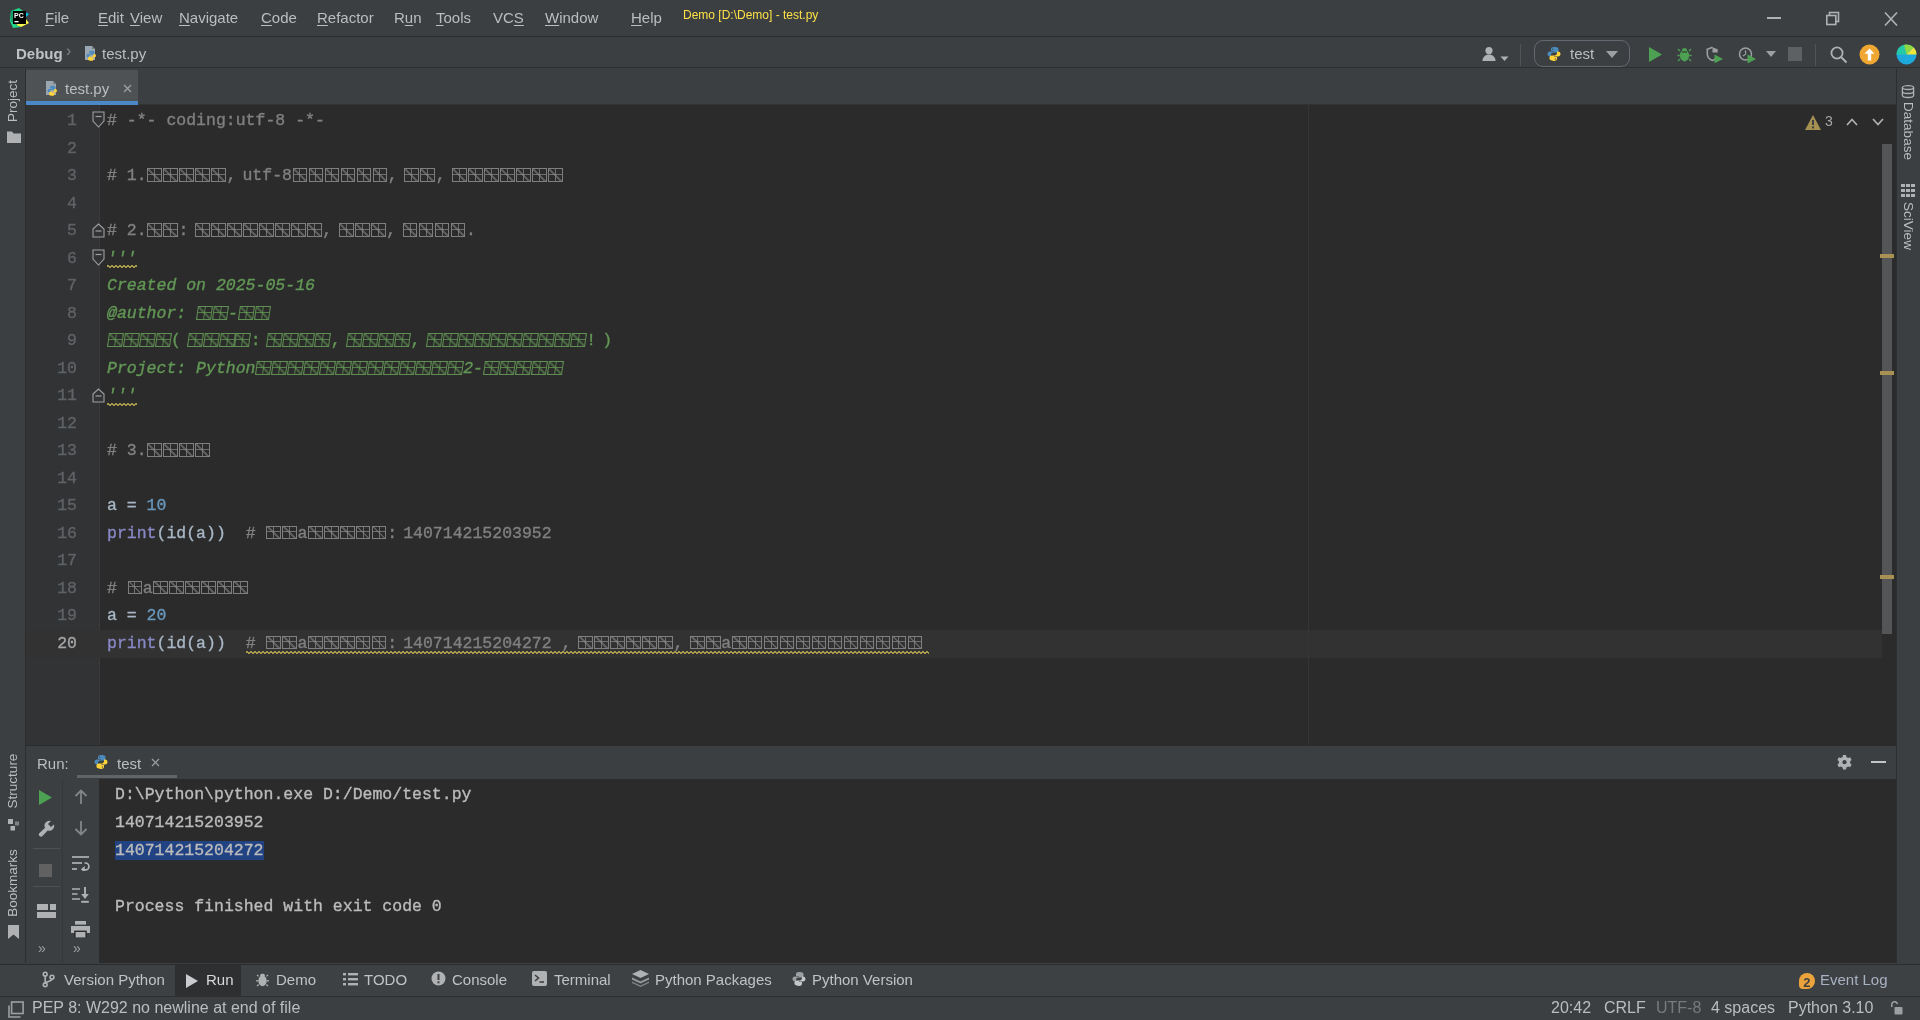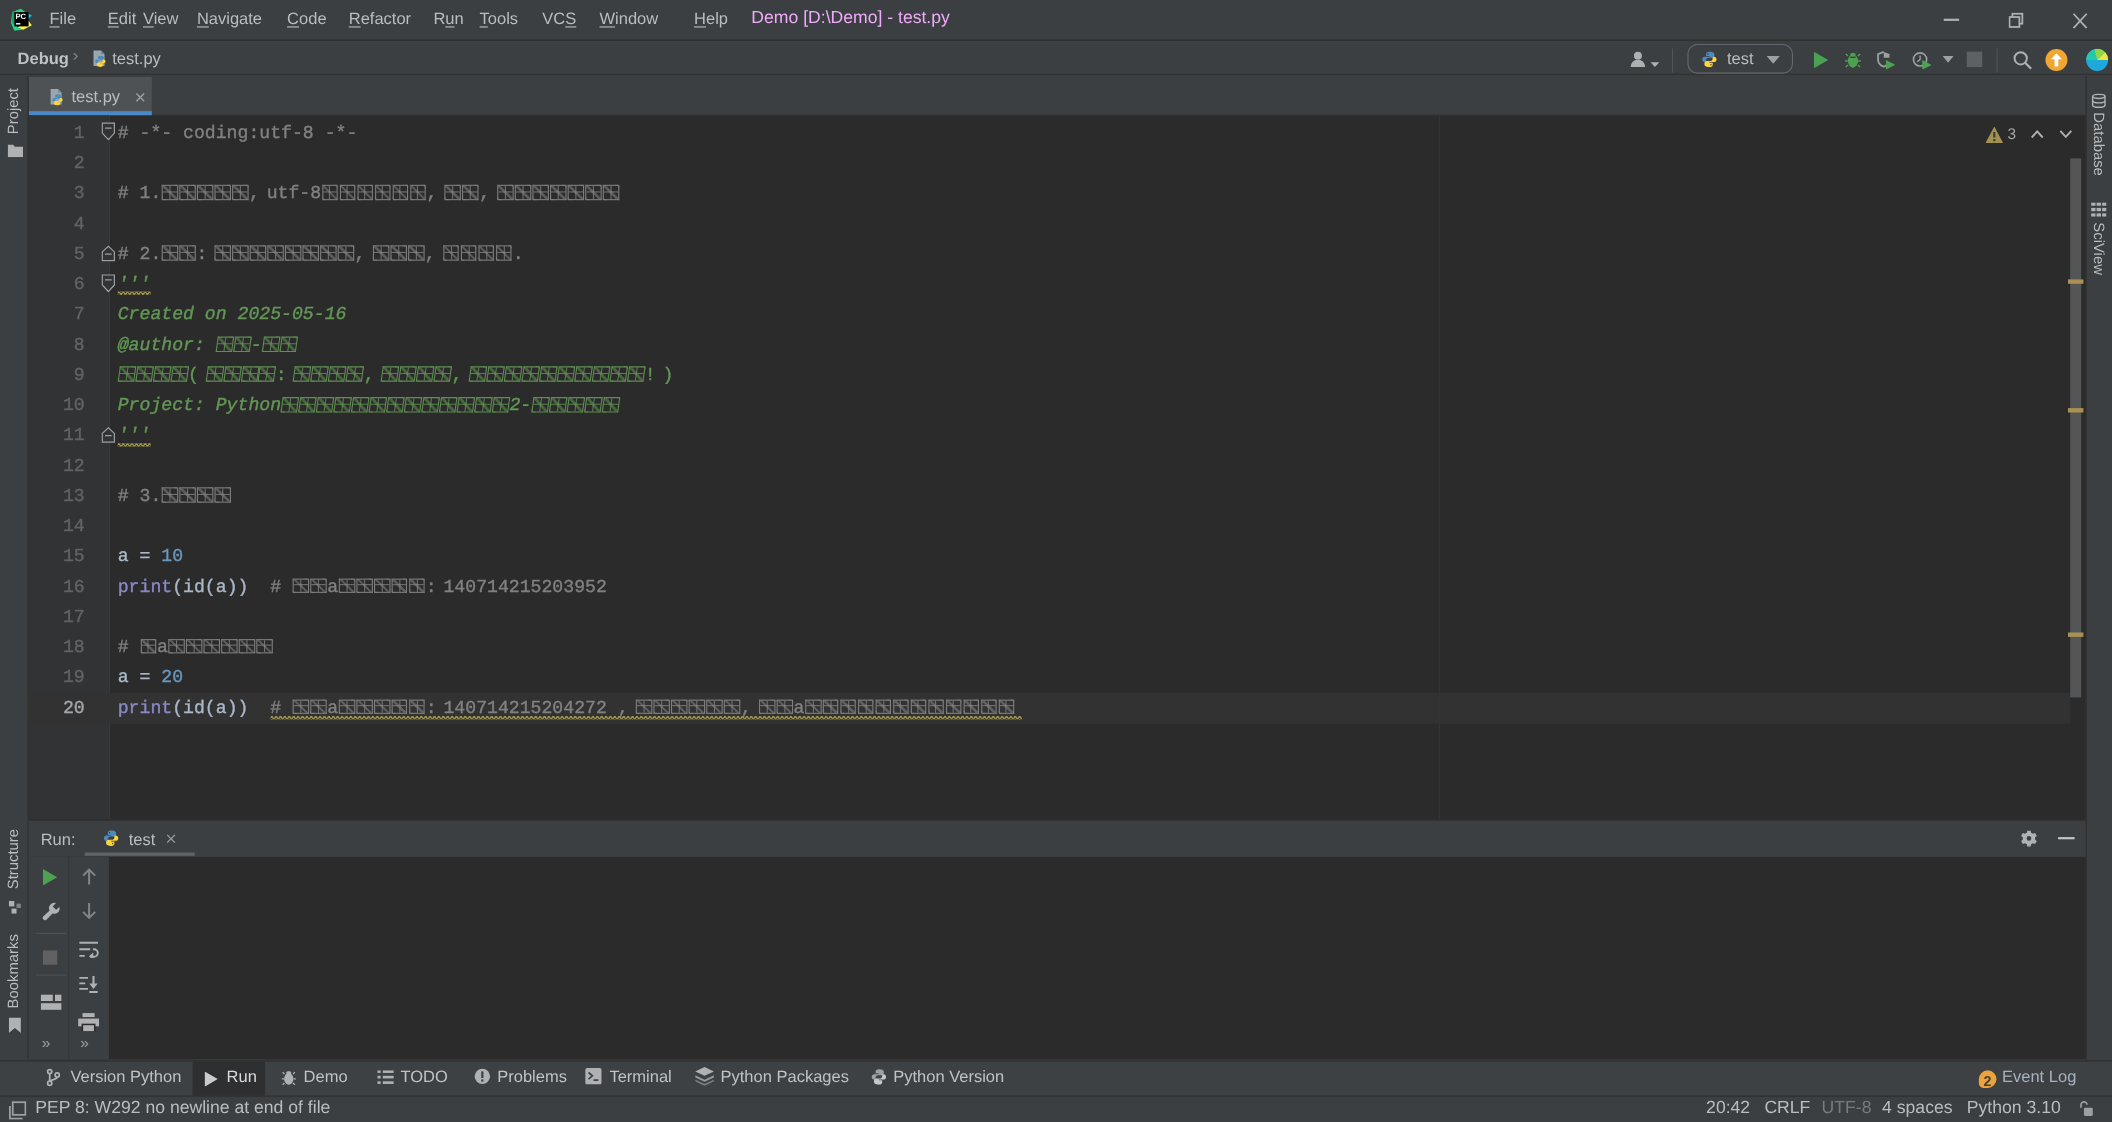--- a/index.html
+++ b/index.html
@@ -2,21 +2,21 @@
 <html><head><meta charset="utf-8"><style>
 
 *{margin:0;padding:0;box-sizing:border-box}
 html,body{width:1920px;height:1020px;overflow:hidden;background:#3c3f41;font-family:"Liberation Sans",sans-serif;-webkit-font-smoothing:antialiased}
 .abs{position:absolute}
 #app{position:relative;width:1920px;height:1020px}
 
 #menubar{left:0;top:0;width:1920px;height:37px;background:#3c3f41;border-bottom:1px solid #2b2b2b}
 .mi{position:absolute;top:9px;font-size:15px;color:#bbbdbf;white-space:pre}
 .mi u{text-decoration-thickness:1px;text-underline-offset:2px}
-#title{position:absolute;left:683px;top:8px;font-size:16px;color:#f0abfc}
+#title{position:absolute;left:683px;top:8px;font-size:12px;color:#fde047}
 #navbar{left:0;top:38px;width:1920px;height:30px;background:#3c3f41;border-bottom:1px solid #2e2e2e}
 #tabrow{left:26px;top:69px;width:1870px;height:36px;background:#3c3f41;border-bottom:1px solid #323232}
 #tab1{position:absolute;left:0;top:1px;width:112px;height:31px;background:#4e5254}
 #tabul{position:absolute;left:0;top:32px;width:112px;height:4px;background:#4a88c7}
 
 #lstrip{left:0;top:69px;width:26px;height:894px;background:#3c3f41;border-right:1px solid #2e2e2e}
 #rstrip{left:1896px;top:69px;width:24px;height:894px;background:#3c3f41;border-left:1px solid #2e2e2e}
 .vlab{position:absolute;font-size:13.5px;color:#bbbdbf;white-space:nowrap}
 
 #editor{left:26px;top:105px;width:1870px;height:640px;background:#2b2b2b;overflow:hidden}
@@ -435,20 +435,25 @@
 <div class="icon" style="left:45px;top:176px">
         <svg width="19" height="17" viewBox="0 0 19 17">
           <rect x="4" y="0" width="11" height="3.6" fill="#afb1b3"></rect>
           <rect x="0" y="5" width="19" height="7" fill="#afb1b3"></rect>
           <rect x="3.2" y="9.6" width="12.6" height="7" fill="#2b2b2b"></rect>
           <rect x="4.6" y="11" width="9.8" height="5.4" fill="#afb1b3"></rect>
         </svg>
       </div>
 <div class="abs" style="left:47px;top:195px;font-size:14px;color:#9da0a2;letter-spacing:-1px">»</div>
 <div class="icon" style="left:36px;top:34px;width:1px;height:184px;background:#35383b"></div>
+<pre id="console" style="line-height:28px">D:\Python\python.exe D:/Demo/test.py
+140714215203952
+<span class="sel">140714215204272</span>
+
+Process finished with exit code 0</pre>
 </div>
 <div class="abs" id="twbar">
       <div id="runtab-active"></div>
     </div>
 <div class="icon" style="left:42px;top:971px">
       <svg width="13" height="17" viewBox="0 0 13 17">
         <g fill="none" stroke="#afb1b3" stroke-width="1.6">
           <circle cx="3.2" cy="3.2" r="1.9"></circle>
           <circle cx="10" cy="6.2" r="1.9"></circle>
           <circle cx="3.2" cy="13.8" r="1.9"></circle>
@@ -484,21 +489,21 @@
       </svg>
     </div>
 <div class="abs twi" style="left:364px">TODO</div>
 <div class="icon" style="left:431px;top:971px">
       <svg width="15" height="15" viewBox="0 0 15 15">
         <circle cx="7.5" cy="7.5" r="7" fill="#afb1b3"></circle>
         <rect x="6.5" y="3" width="2" height="6" fill="#3e4143"></rect>
         <rect x="6.5" y="10.3" width="2" height="2" fill="#3e4143"></rect>
       </svg>
     </div>
-<div class="abs twi" style="left:452px">Problems</div>
+<div class="abs twi" style="left:452px">Console</div>
 <div class="icon" style="left:532px;top:971px">
       <svg width="15" height="15" viewBox="0 0 15 15">
         <rect x="0" y="0" width="15" height="15" rx="2" fill="#afb1b3"></rect>
         <path stroke="#3e4143" stroke-width="1.6" fill="none" d="M3 4 L6.5 7 L3 10"></path>
         <path stroke="#3e4143" stroke-width="1.6" d="M7.5 11 h4.5"></path>
       </svg>
     </div>
 <div class="abs twi" style="left:554px">Terminal</div>
 <div class="icon" style="left:632px;top:970px">
       <svg width="17" height="17" viewBox="0 0 17 17">

